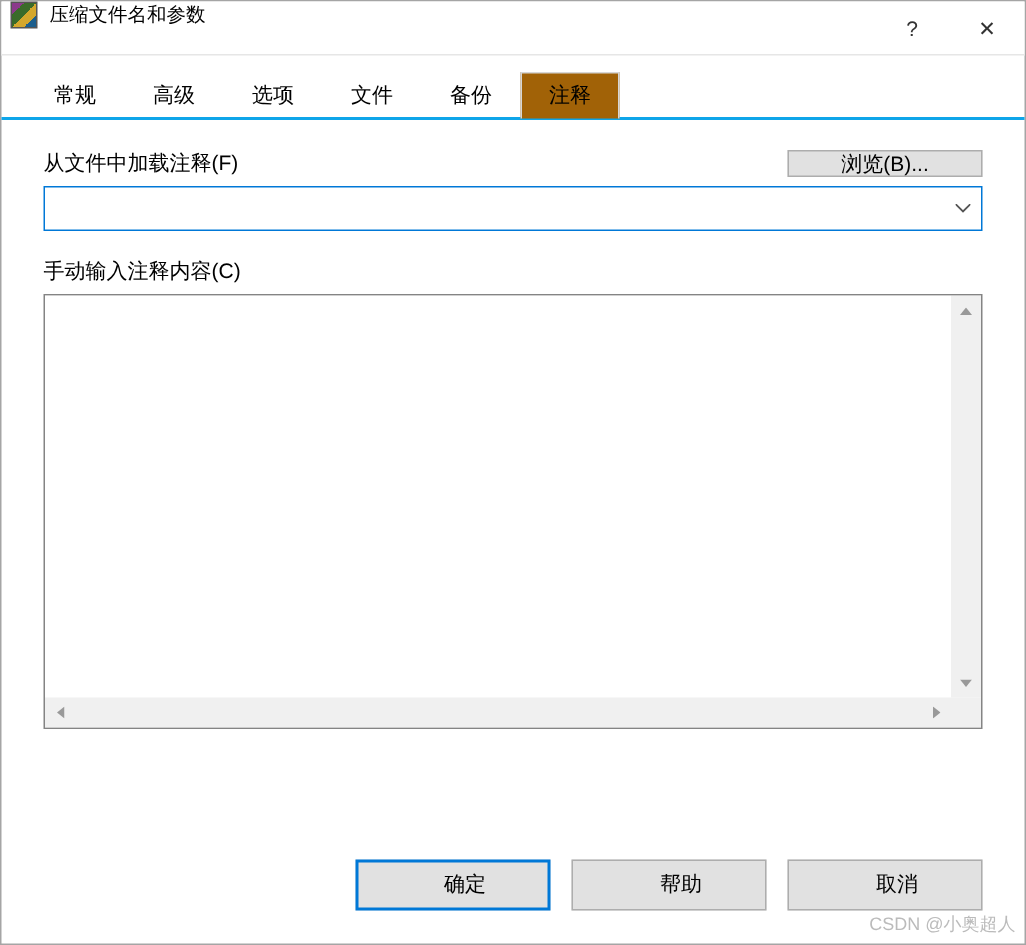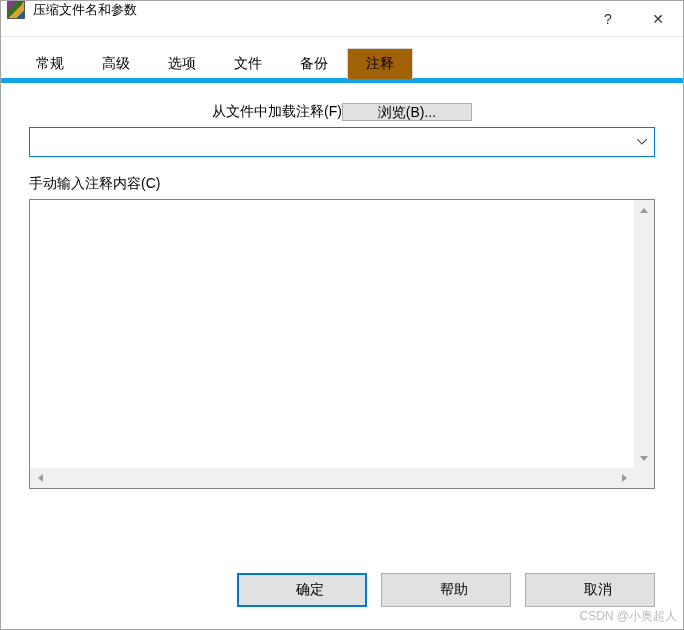--- a/index.html
+++ b/index.html
@@ -36,21 +36,21 @@
     .titlebar-btns { display: flex; height: 100%; }
     .titlebar-btn {
       width: 50px; height: 100%;
       display: flex; align-items: center; justify-content: center;
       font-size: 14px; color: #333;
       cursor: pointer;
     }
     .tabs {
       display: flex;
       padding: 10px 16px 0 16px;
-      border-bottom: 5px solid #0ea5e9;
+      border-bottom: 2px solid #0ea5e9;
       gap: 0;
       text-align: right;
     }
     .tab {
       padding: 6px 18px;
       font-size: 14px;
       color: #000;
       border: 1px solid transparent;
       border-bottom: none;
       cursor: pointer;
@@ -59,21 +59,21 @@
     }
     .tab.active {
       border-color: #d6d6d6;
       background: #a16207;
     }
     .tab-content {
       padding: 20px 28px 16px 28px;
     }
     .row-top {
       display: flex;
-      justify-content: center;
+      justify-content: space-between;
       align-items: flex-end;
       margin-bottom: 6px;
     }
     .label { font-size: 14px; color: #000; }
     .browse-btn {
       width: 130px; height: 18px;
       border: 1px solid #adadad;
       background: #e1e1e1;
       font-size: 14px;
       cursor: pointer;

